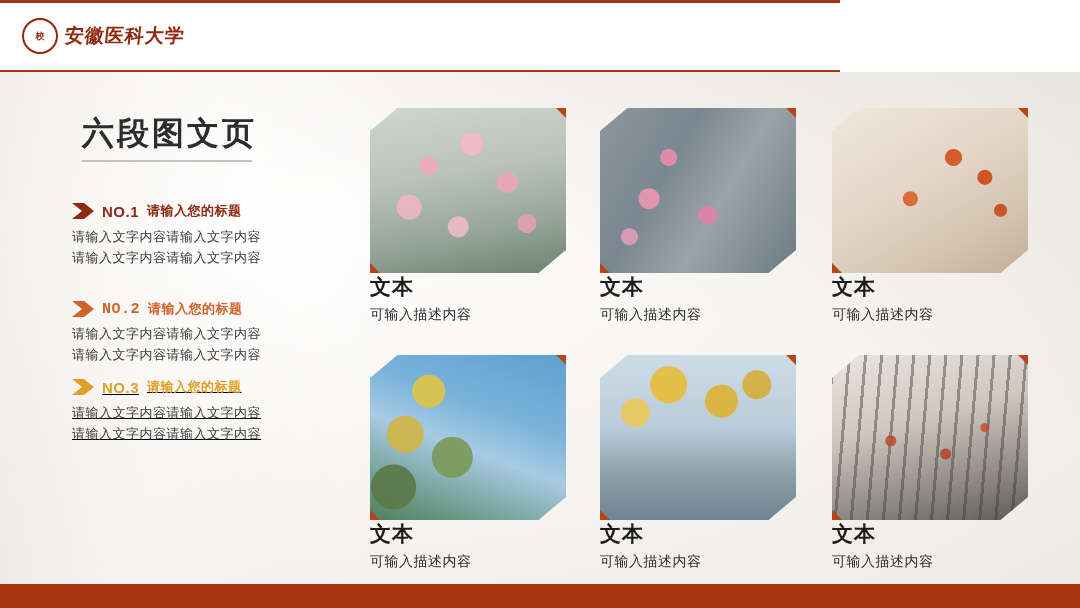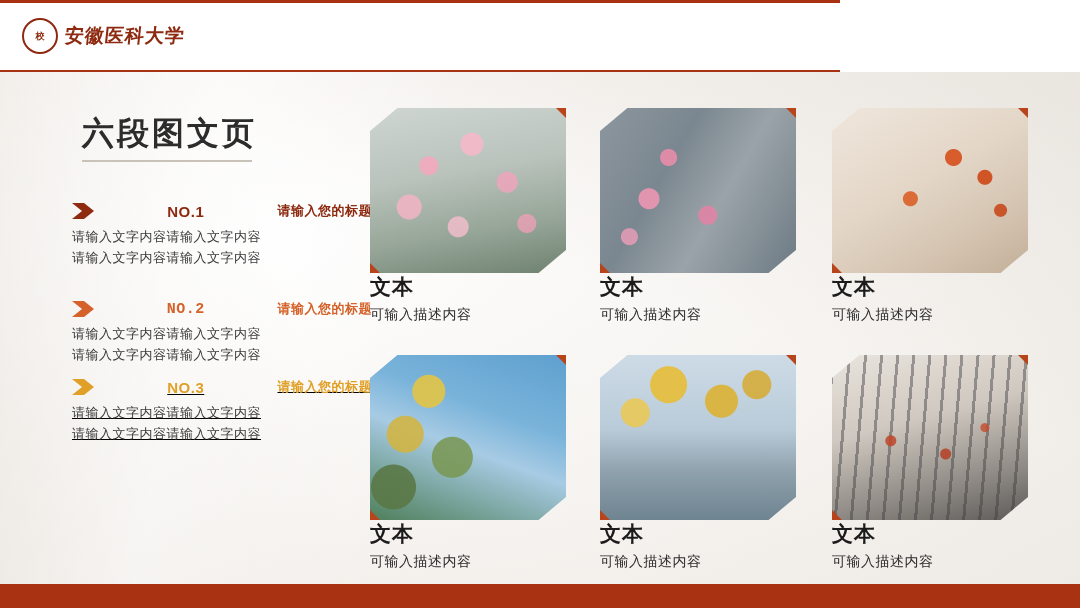--- a/index.html
+++ b/index.html
@@ -75,21 +75,21 @@
   
   .left-title{
     position:absolute;left:82px;top:112px;
     font-size:32px;color:#2c2c2c;font-weight:bold;letter-spacing:3px;
   }
   .left-title-underline{
     position:absolute;left:82px;top:160px;width:170px;height:2px;background:#c9c2b8;
   }
 
   .item{position:absolute;left:72px;width:300px;}
-  .item-head{display:flex;align-items:center;justify-content:space-between;}
+  .item-head{display:flex;align-items:center;gap:8px;}
   .arrow{
     width:22px;height:16px;flex:0 0 auto;
   }
   .item-no{font-size:15px;font-weight:bold;letter-spacing:0.5px;}
   .item-label{font-size:13px;font-weight:bold;letter-spacing:0.5px;}
   .item-body{
     margin-top:7px;
     font-size:13px;color:#3a3a3a;line-height:1.6;letter-spacing:0.5px;
   }
 

